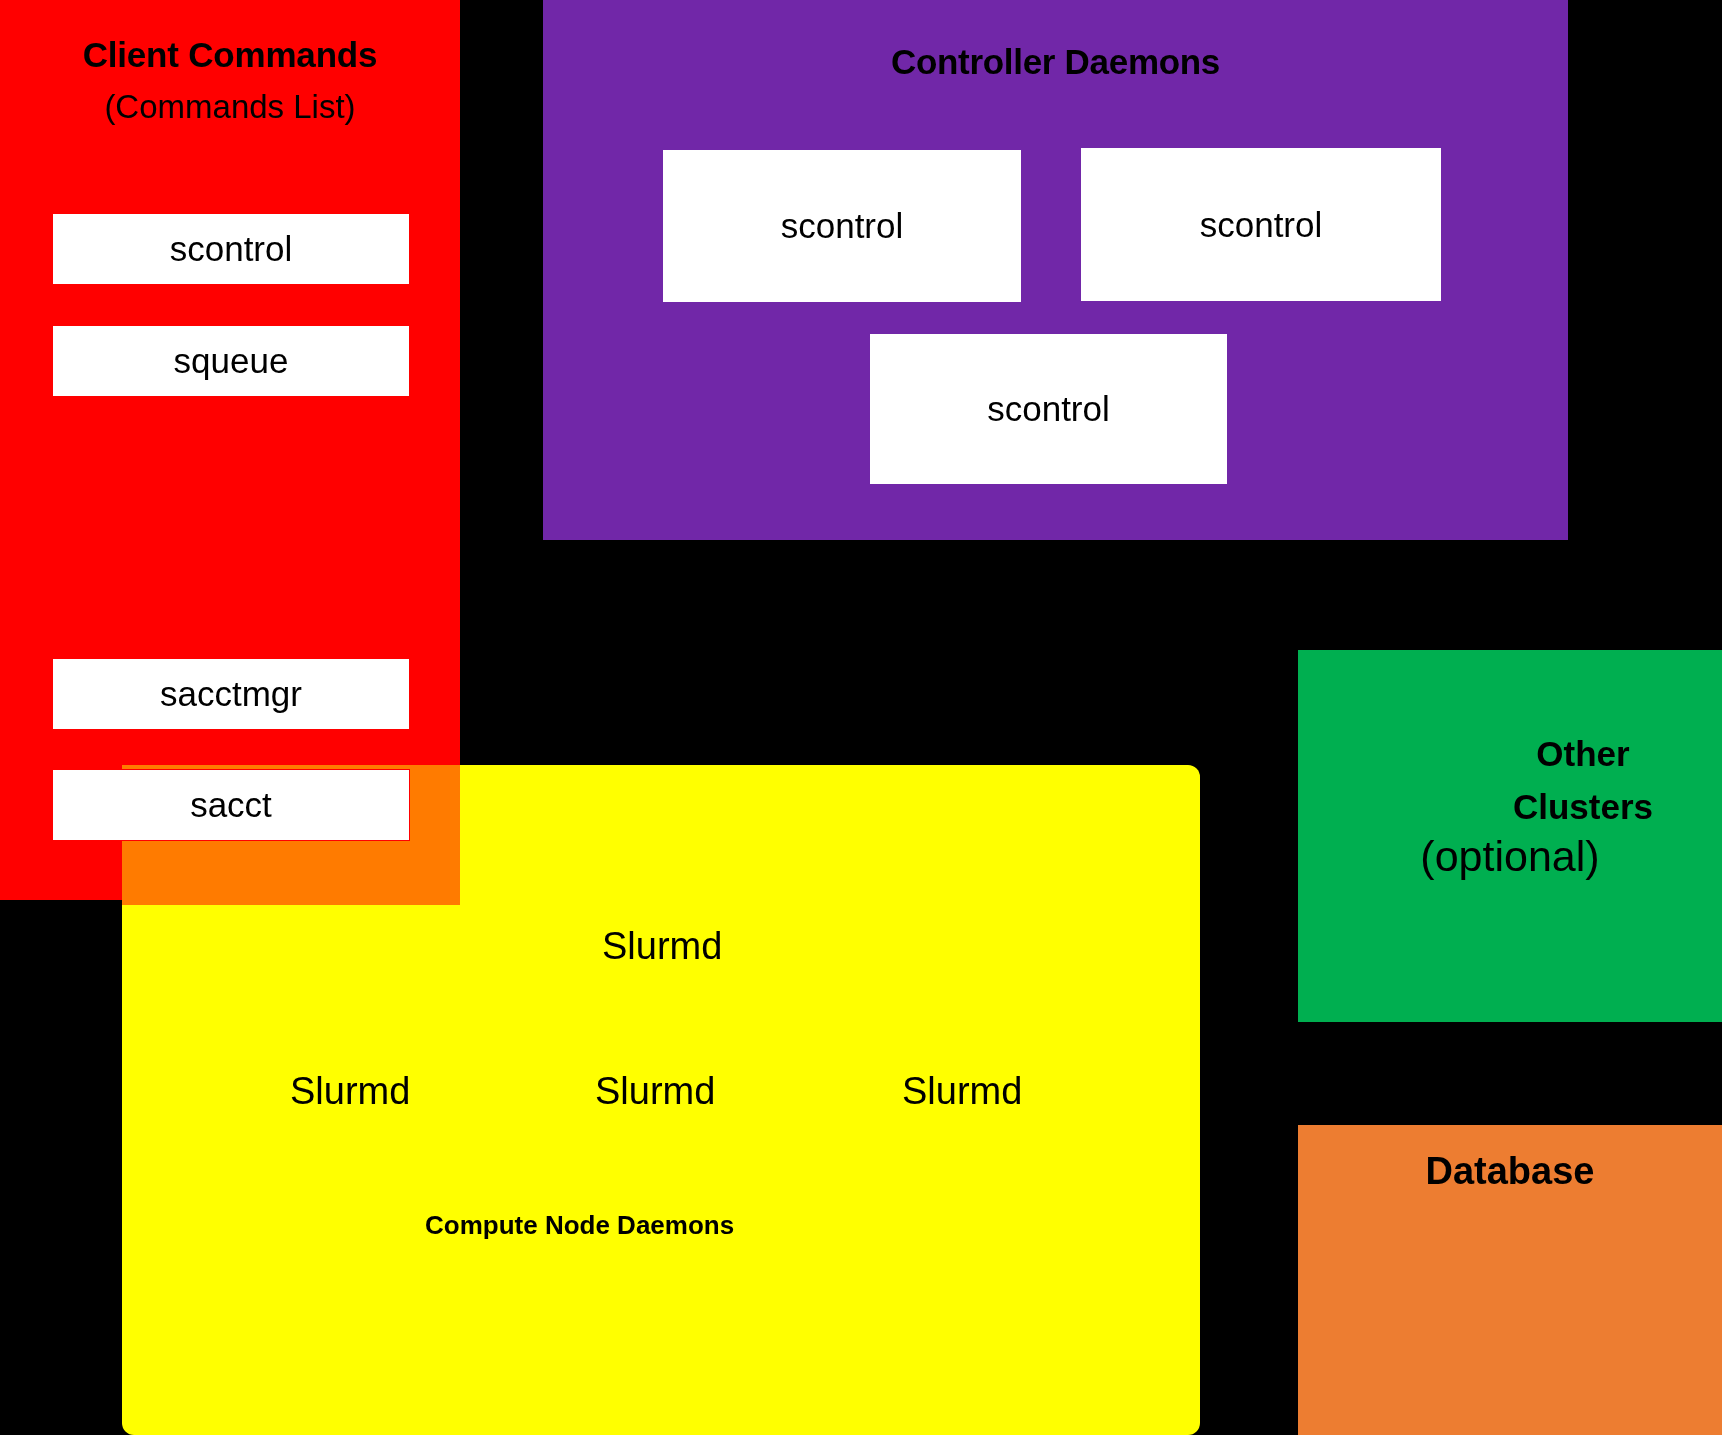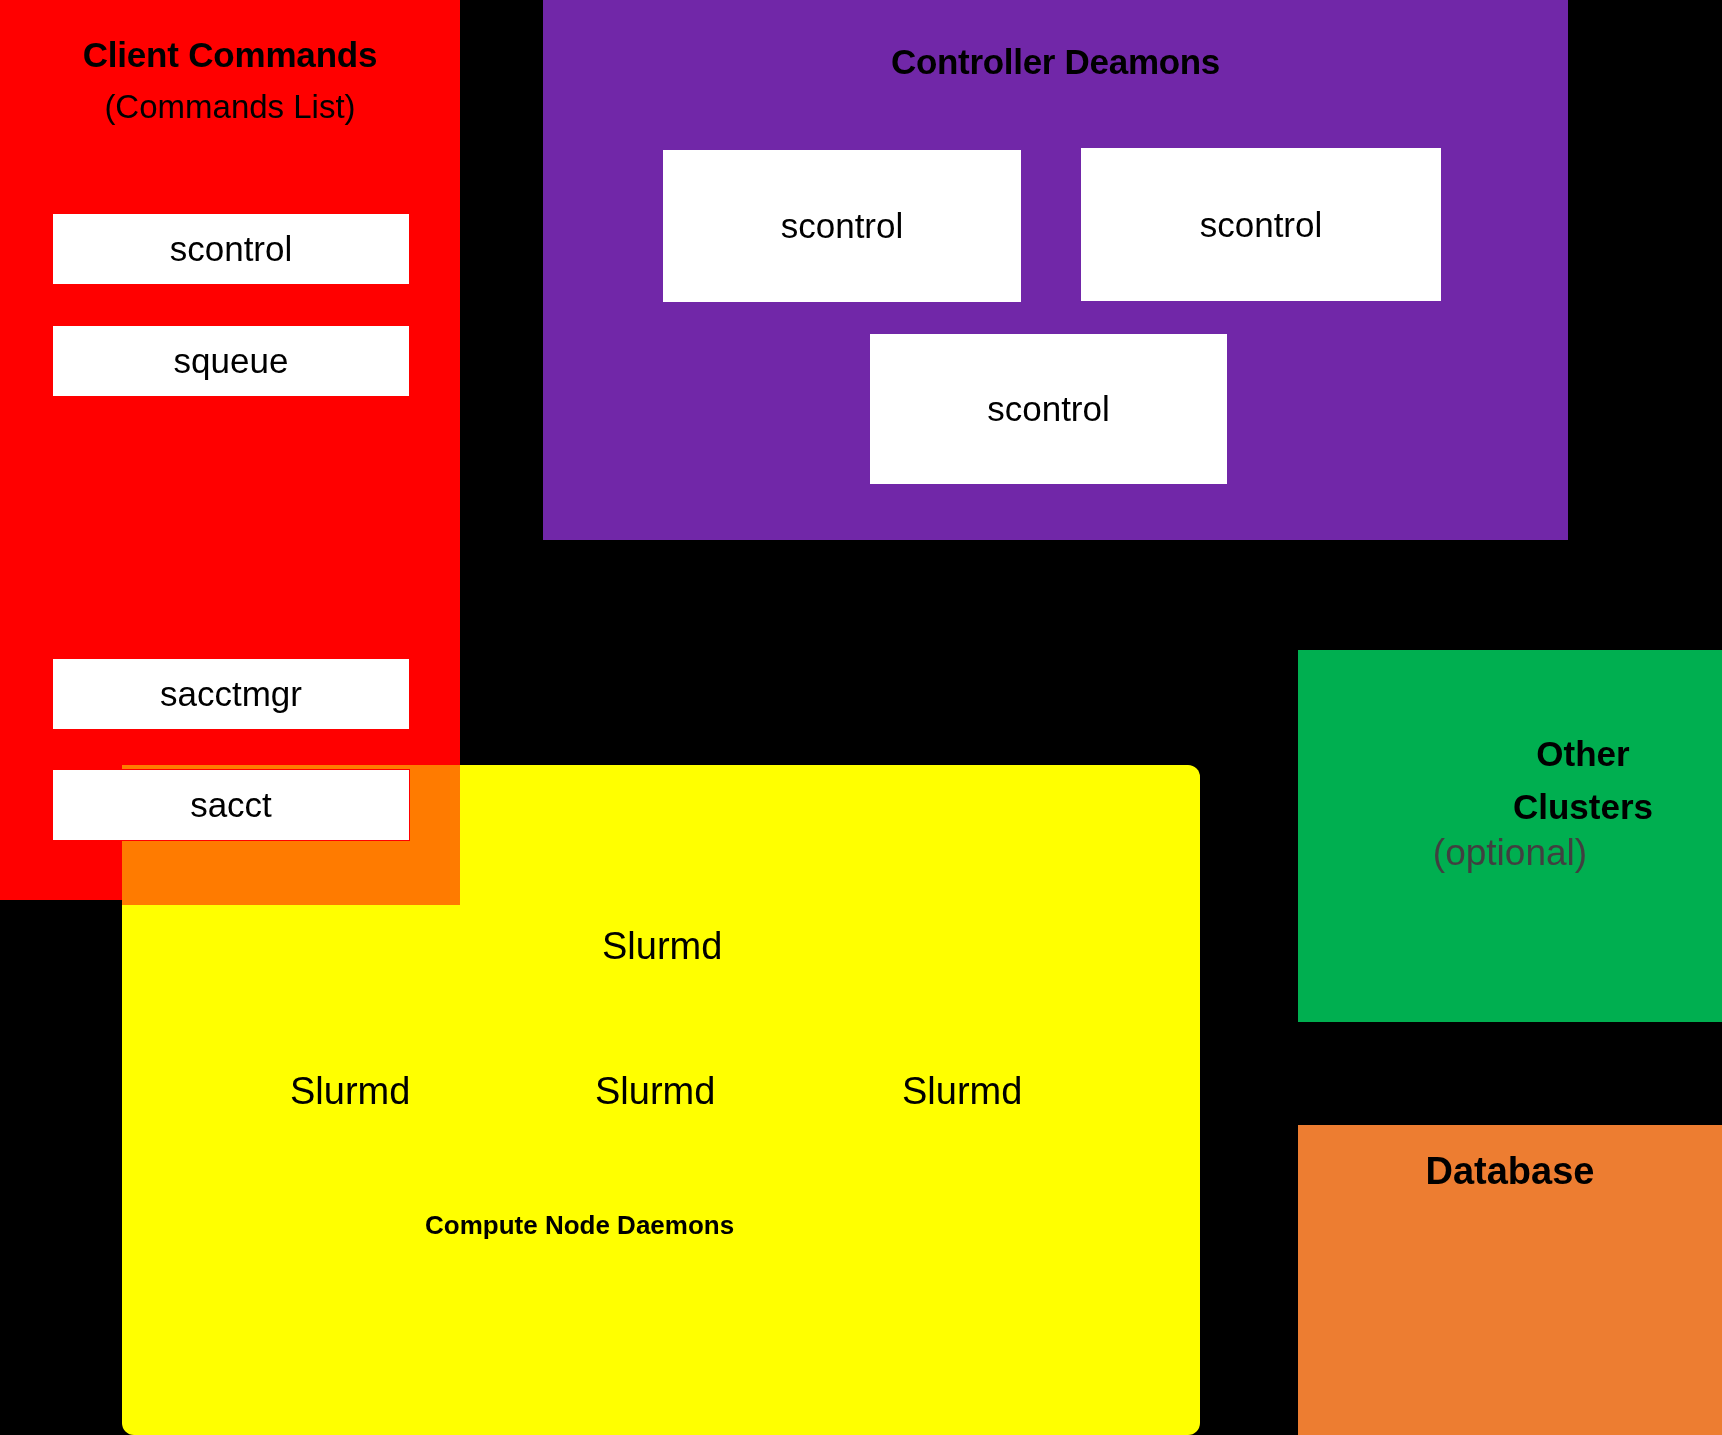--- a/index.html
+++ b/index.html
@@ -156,22 +156,22 @@
     font-weight: bold;
     line-height: 1.5;
     padding-left: 29px;
   }
   .clusters-subtitle {
     position: absolute;
     left: 0px;
     top: 182px;
     width: 424px;
     text-align: center;
-    color: #404040;
-    font-size: 37px;
+    color: #000000;
+    font-size: 43px;
     font-weight: normal;
   }
 
   
   .panel-database {
     left: 1298px;
     top: 1125px;
     width: 424px;
     height: 402px;
     background: #ED7D31;
@@ -191,21 +191,21 @@
 <body>
 
 <div id="canvas">
 
   <div class="panel panel-client">
     <div class="client-title">Client Commands</div>
     <div class="client-subtitle">(Commands List)</div>
   </div>
 
   <div class="panel panel-controller">
-    <div class="controller-title">Controller Deamons</div>
+    <div class="controller-title">Controller Daemons</div>
     <div class="daemon-box daemon-box-1">scontrol</div>
     <div class="daemon-box daemon-box-2">scontrol</div>
     <div class="daemon-box daemon-box-3">scontrol</div>
   </div>
 
   <div class="panel panel-compute">
     <div class="slurmd-label" style="left:480px; top:160px;">Slurmd</div>
     <div class="slurmd-label" style="left:168px; top:305px;">Slurmd</div>
     <div class="slurmd-label" style="left:473px; top:305px;">Slurmd</div>
     <div class="slurmd-label" style="left:780px; top:305px;">Slurmd</div>

